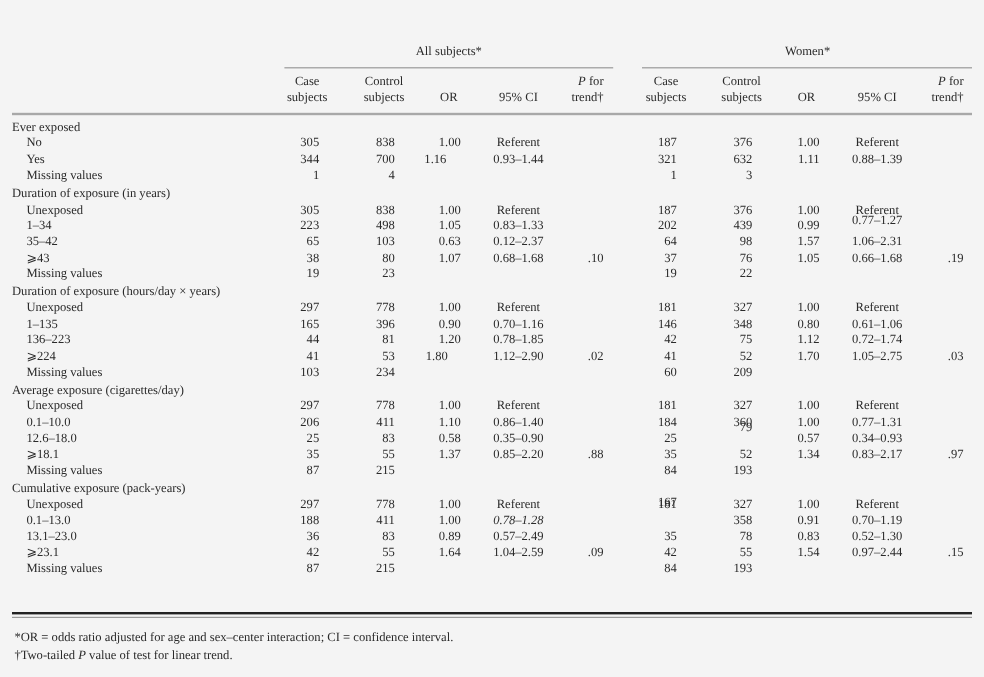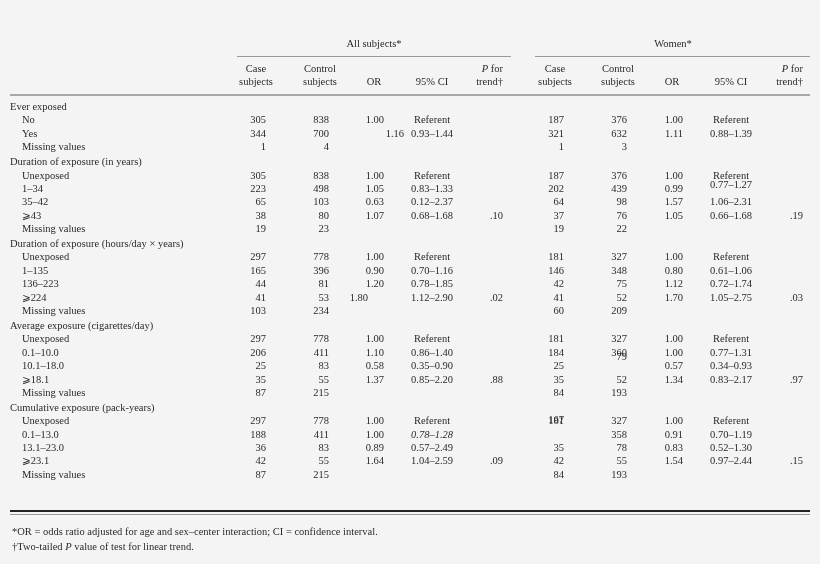--- a/index.html
+++ b/index.html
@@ -47,21 +47,21 @@
     <div class="abs c" style="left: 397px; width: 70px; top: 114.4px;">Referent</div>
     <div class="abs r" style="left: 463px; width: 40px; top: 114.4px;"></div>
     <div class="abs r" style="left: 524px; width: 40px; top: 114.4px;">187</div>
     <div class="abs r" style="left: 587px; width: 40px; top: 114.4px;">376</div>
     <div class="abs r" style="left: 643px; width: 40px; top: 114.4px;">1.00</div>
     <div class="abs c" style="left: 696px; width: 70px; top: 114.4px;">Referent</div>
     <div class="abs r" style="left: 763px; width: 40px; top: 114.4px;"></div>
     <div class="abs" style="left: 22px; top: 127.8px;">Yes</div>
     <div class="abs r" style="left: 226px; width: 40px; top: 127.8px;">344</div>
     <div class="abs r" style="left: 289px; width: 40px; top: 127.8px;">700</div>
-    <div class="abs r" style="left: 364px; width: 40px; top: 127.8px;">1.16</div>
+    <div class="abs r" style="left: 332px; width: 40px; top: 127.8px;">1.16</div>
     <div class="abs c" style="left: 397px; width: 70px; top: 127.8px;">0.93–1.44</div>
     <div class="abs r" style="left: 463px; width: 40px; top: 127.8px;"></div>
     <div class="abs r" style="left: 524px; width: 40px; top: 127.8px;">321</div>
     <div class="abs r" style="left: 587px; width: 40px; top: 127.8px;">632</div>
     <div class="abs r" style="left: 643px; width: 40px; top: 127.8px;">1.11</div>
     <div class="abs c" style="left: 696px; width: 70px; top: 127.8px;">0.88–1.39</div>
     <div class="abs r" style="left: 763px; width: 40px; top: 127.8px;"></div>
     <div class="abs" style="left: 22px; top: 141.2px;">Missing values</div>
     <div class="abs r" style="left: 226px; width: 40px; top: 141.2px;">1</div>
     <div class="abs r" style="left: 289px; width: 40px; top: 141.2px;">4</div>
@@ -159,21 +159,21 @@
     <div class="abs c" style="left: 397px; width: 70px; top: 278.2px;">0.78–1.85</div>
     <div class="abs r" style="left: 463px; width: 40px; top: 278.2px;"></div>
     <div class="abs r" style="left: 524px; width: 40px; top: 278.2px;">42</div>
     <div class="abs r" style="left: 587px; width: 40px; top: 278.2px;">75</div>
     <div class="abs r" style="left: 643px; width: 40px; top: 278.2px;">1.12</div>
     <div class="abs c" style="left: 696px; width: 70px; top: 278.2px;">0.72–1.74</div>
     <div class="abs r" style="left: 763px; width: 40px; top: 278.2px;"></div>
     <div class="abs" style="left: 22px; top: 291.6px;">⩾224</div>
     <div class="abs r" style="left: 226px; width: 40px; top: 291.6px;">41</div>
     <div class="abs r" style="left: 289px; width: 40px; top: 291.6px;">53</div>
-    <div class="abs r" style="left: 328px; width: 40px; top: 291.6px;">1.80</div>
+    <div class="abs r" style="left: 344px; width: 40px; top: 291.6px; text-align: center;">1.80</div>
     <div class="abs c" style="left: 397px; width: 70px; top: 291.6px;">1.12–2.90</div>
     <div class="abs r" style="left: 463px; width: 40px; top: 291.6px;">.02</div>
     <div class="abs r" style="left: 524px; width: 40px; top: 291.6px;">41</div>
     <div class="abs r" style="left: 587px; width: 40px; top: 291.6px;">52</div>
     <div class="abs r" style="left: 643px; width: 40px; top: 291.6px;">1.70</div>
     <div class="abs c" style="left: 696px; width: 70px; top: 291.6px;">1.05–2.75</div>
     <div class="abs r" style="left: 763px; width: 40px; top: 291.6px;">.03</div>
     <div class="abs" style="left: 22px; top: 305px;">Missing values</div>
     <div class="abs r" style="left: 226px; width: 40px; top: 305px;">103</div>
     <div class="abs r" style="left: 289px; width: 40px; top: 305px;">234</div>
@@ -201,21 +201,21 @@
     <div class="abs r" style="left: 226px; width: 40px; top: 346.7px;">206</div>
     <div class="abs r" style="left: 289px; width: 40px; top: 346.7px;">411</div>
     <div class="abs r" style="left: 344px; width: 40px; top: 346.7px;">1.10</div>
     <div class="abs c" style="left: 397px; width: 70px; top: 346.7px;">0.86–1.40</div>
     <div class="abs r" style="left: 463px; width: 40px; top: 346.7px;"></div>
     <div class="abs r" style="left: 524px; width: 40px; top: 346.7px;">184</div>
     <div class="abs r" style="left: 587px; width: 40px; top: 346.7px;">360</div>
     <div class="abs r" style="left: 643px; width: 40px; top: 346.7px;">1.00</div>
     <div class="abs c" style="left: 696px; width: 70px; top: 346.7px;">0.77–1.31</div>
     <div class="abs r" style="left: 763px; width: 40px; top: 346.7px;"></div>
-    <div class="abs" style="left: 22px; top: 360.1px;">10.1–18.0</div>
+    <div class="abs" style="left: 22px; top: 360.1px;">12.6–18.0</div>
     <div class="abs r" style="left: 226px; width: 40px; top: 360.1px;">25</div>
     <div class="abs r" style="left: 289px; width: 40px; top: 360.1px;">83</div>
     <div class="abs r" style="left: 344px; width: 40px; top: 360.1px;">0.58</div>
     <div class="abs c" style="left: 397px; width: 70px; top: 360.1px;">0.35–0.90</div>
     <div class="abs r" style="left: 463px; width: 40px; top: 360.1px;"></div>
     <div class="abs r" style="left: 524px; width: 40px; top: 360.1px;">25</div>
     <div class="abs r" style="left: 587px; width: 40px; top: 351px;">79</div>
     <div class="abs r" style="left: 643px; width: 40px; top: 360.1px;">0.57</div>
     <div class="abs c" style="left: 696px; width: 70px; top: 360.1px;">0.34–0.93</div>
     <div class="abs r" style="left: 763px; width: 40px; top: 360.1px;"></div>

